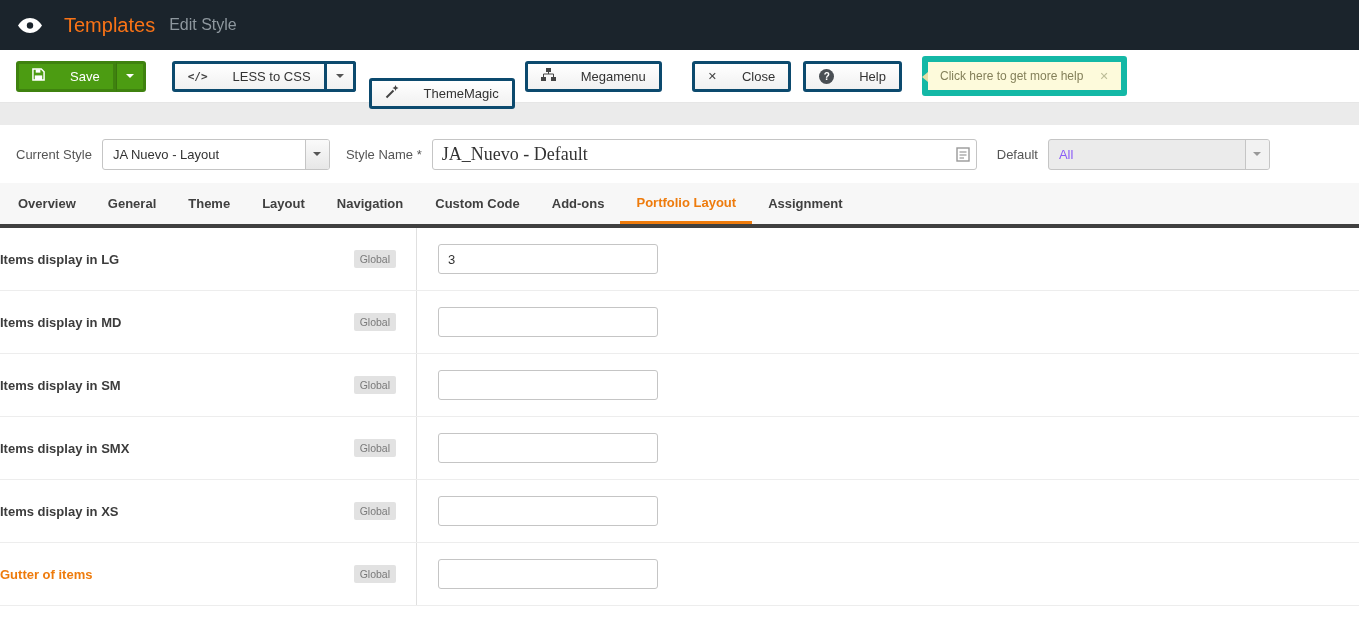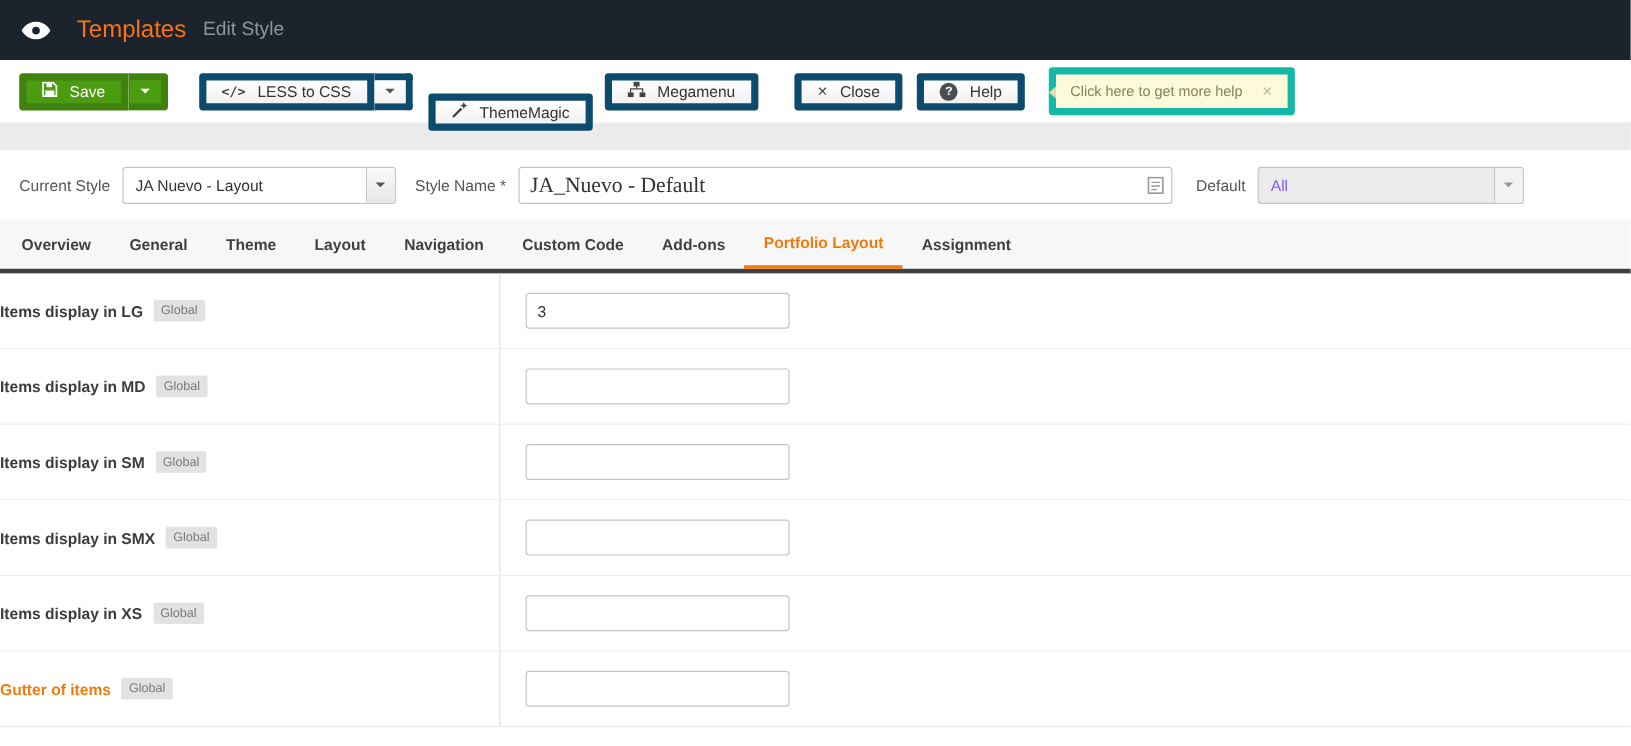--- a/index.html
+++ b/index.html
@@ -8,22 +8,22 @@
 
   
   .topbar { height:50px; background:#1b242c; display:flex; align-items:center; padding:0 18px; }
   .topbar .eye { margin-right:22px; display:flex; align-items:center; }
   .topbar-title { color:#f97316; font-size:20px; font-weight:normal; margin-right:14px; }
   .topbar-subtitle { color:#8e979e; font-size:16px; }
 
   
   .toolbar { height:53px; background:#ffffff; display:flex; align-items:center; padding:0 16px;
     border-bottom:1px solid #e6e6e6; }
-  .btn { height:31px; display:inline-flex; align-items:center; gap:10px; padding:0 13px;
-    background:linear-gradient(#ffffff,#f1f1f1); border:6px solid #0c4a6e; border-radius:3px;
+  .btn { height:31px; display:inline-flex; align-items:center; gap:25px; padding:0 13px;
+    background:linear-gradient(#ffffff,#f1f1f1); border:3px solid #0c4a6e; border-radius:3px;
     font-size:13px; color:#333; cursor:pointer; font-family:inherit; white-space:nowrap; }
   .btn-group { display:inline-flex; }
   .btn-group .btn.main { border-top-right-radius:0; border-bottom-right-radius:0; }
   .btn-group .btn.caret-btn { border-top-left-radius:0; border-bottom-left-radius:0;
     border-left:none; padding:0 9px; }
   .btn-save, .btn-save-caret { background:#4c9c12; border-color:#3f820f; color:#fff; }
   .btn-save-caret { border-left:1px solid rgba(0,0,0,0.25) !important; }
   .caret { width:0; height:0; border-left:4px solid transparent; border-right:4px solid transparent;
     border-top:4px solid #555; display:inline-block; }
   .caret.white { border-top-color:#fff; }
@@ -65,21 +65,21 @@
 
   
   .tabs { height:45px; display:flex; align-items:stretch; background:#f7f7f7;
     border-bottom:4px solid #404040; padding:0 2px; }
   .tab { display:flex; align-items:center; padding:0 16px; font-size:13px; font-weight:bold;
     color:#404040; cursor:pointer; text-decoration:none; }
   .tab.active { color:#ee7b0c; border-bottom:3px solid #ee7b0c; }
 
   
   .field-row { display:flex; height:63px; border-bottom:1px solid #ededed; background:#fff; }
-  .label-col { width:417px; display:flex; align-items:center; justify-content:flex-start; gap:9px;
+  .label-col { width:417px; display:flex; align-items:center; justify-content:space-between; gap:9px;
     padding-right:20px; border-right:1px solid #e0e0e0; }
   .field-label { font-size:13px; font-weight:bold; color:#3c3c3c; }
   .field-label.highlight { color:#ee7b0c; }
   .badge { background:#e2e2e2; color:#7a7a7a; font-size:10.5px; padding:3px 6px; border-radius:2px; }
   .input-col { display:flex; align-items:center; padding-left:21px; }
   .field-input { width:220px; height:30px; border:1px solid #c5c5c5; border-radius:3px;
     padding:0 9px; font-size:13px; color:#333; font-family:inherit; }
 </style>
 </head>
 <body>

